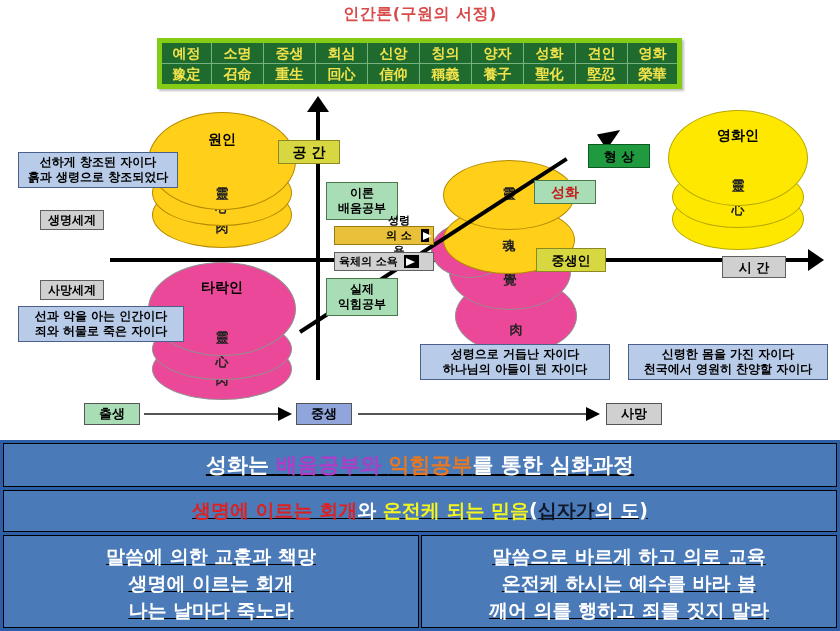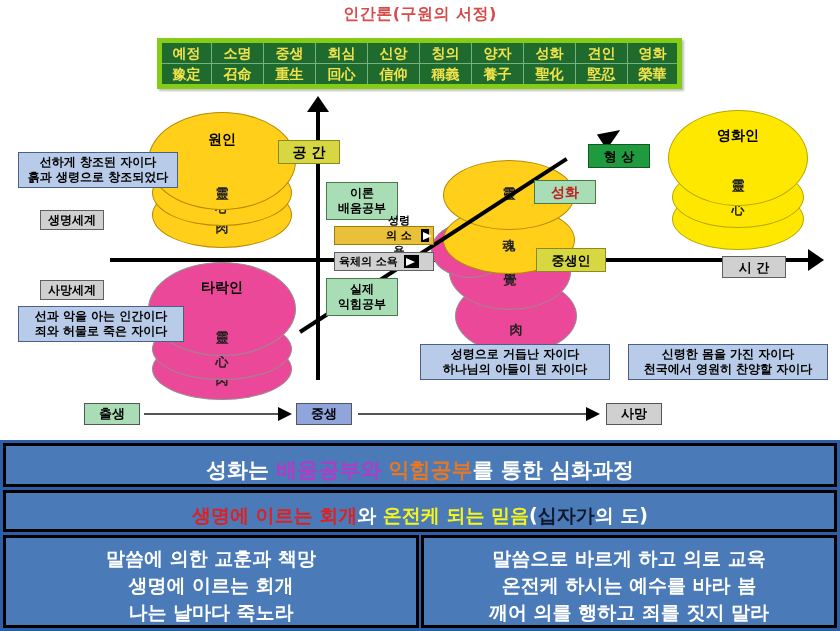--- a/index.html
+++ b/index.html
@@ -130,23 +130,24 @@
   .tl-head {
     position:absolute; top:4px; width:0;height:0;
     border-top:7px solid transparent; border-bottom:7px solid transparent;
     border-left:14px solid #000;
   }
 
   
   #banner { position:absolute; left:0; top:440px; width:840px; height:191px; background:#2d5fa8; }
   .band {
     position:absolute; left:3px; width:834px;
-    background:#4a7ab8; border:3px solid #000000;
-    display:flex; align-items:flex-end; justify-content:center;
+    background:#4a7ab8; border:1px solid #000000;
+    display:flex; align-items:center; justify-content:center;
     text-align:center;
+    text-decoration:underline;
   }
   #band1 { top:3px; height:44px; }
   #band2 { top:50px; height:42px; }
   #band3 { top:95px; height:93px; left:3px; width:416px; display:block; padding-top:7px; }
   #band4 { top:95px; height:93px; left:421px; width:416px; display:block; padding-top:7px; }
   .bandtext { font-size:21px; font-weight:bold; color:#ffffff; }
   .bandtext2 { font-size:19px; font-weight:bold; }
   .bline { font-size:19px; font-weight:bold; color:#ffffff; line-height:27px; }
 </style>
 </head>

